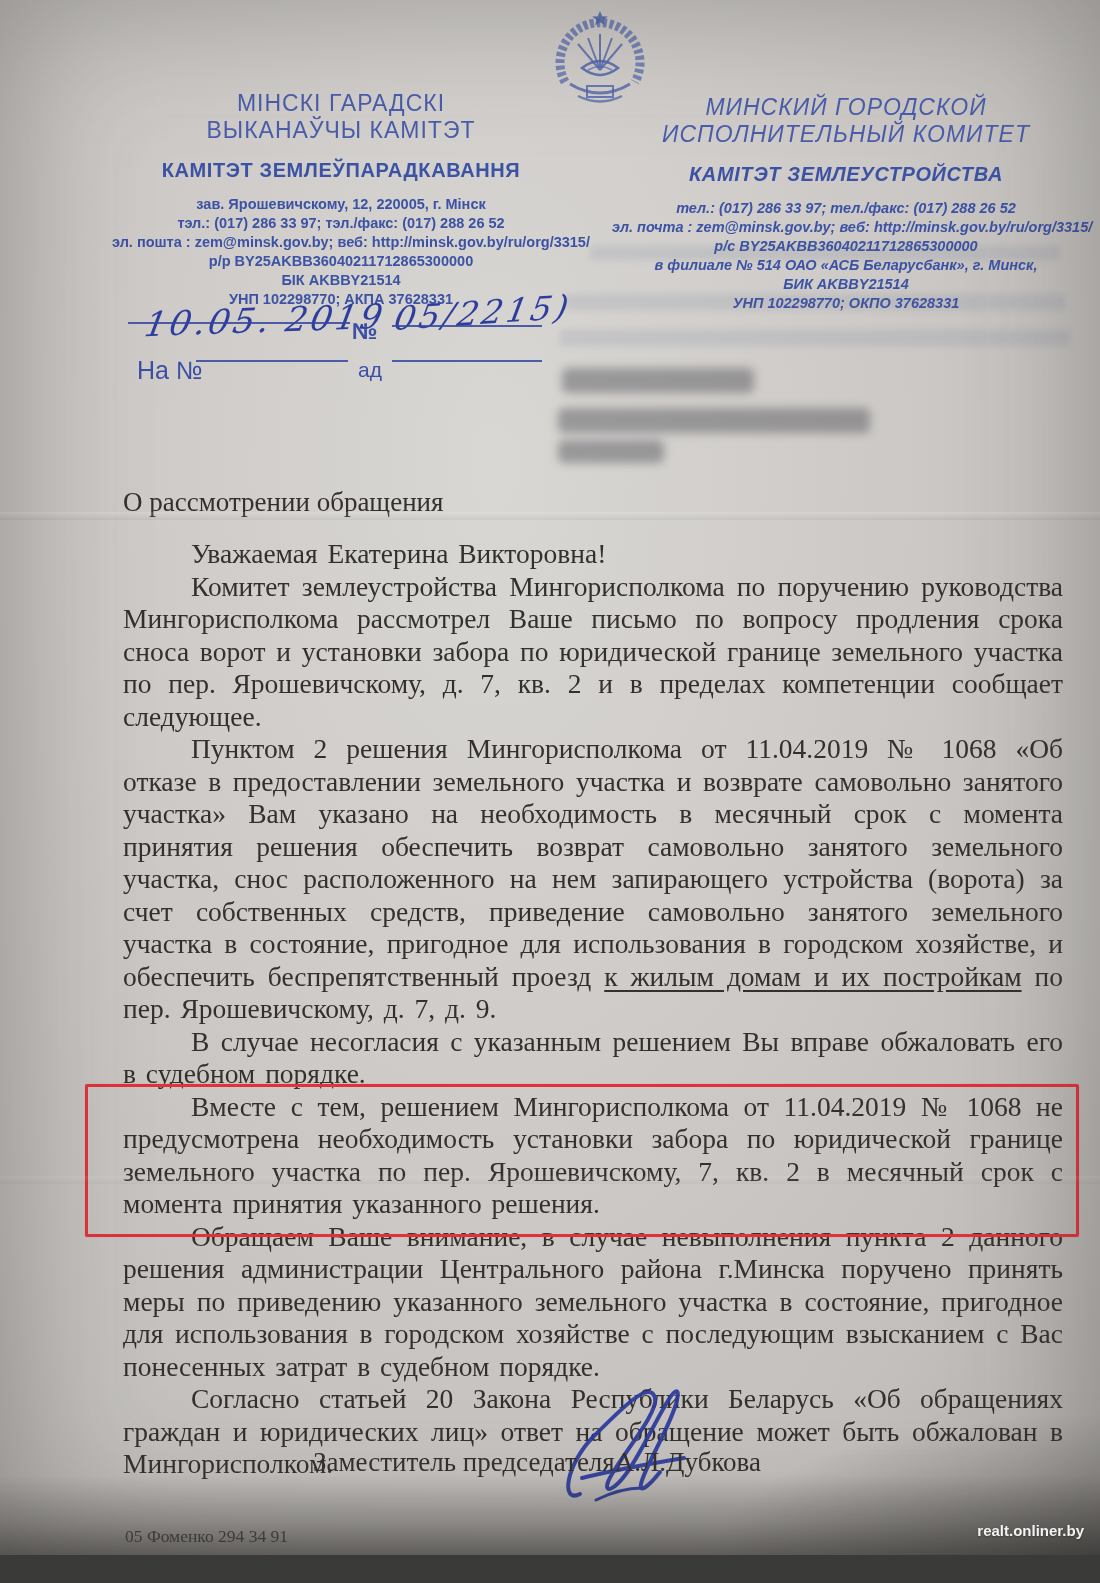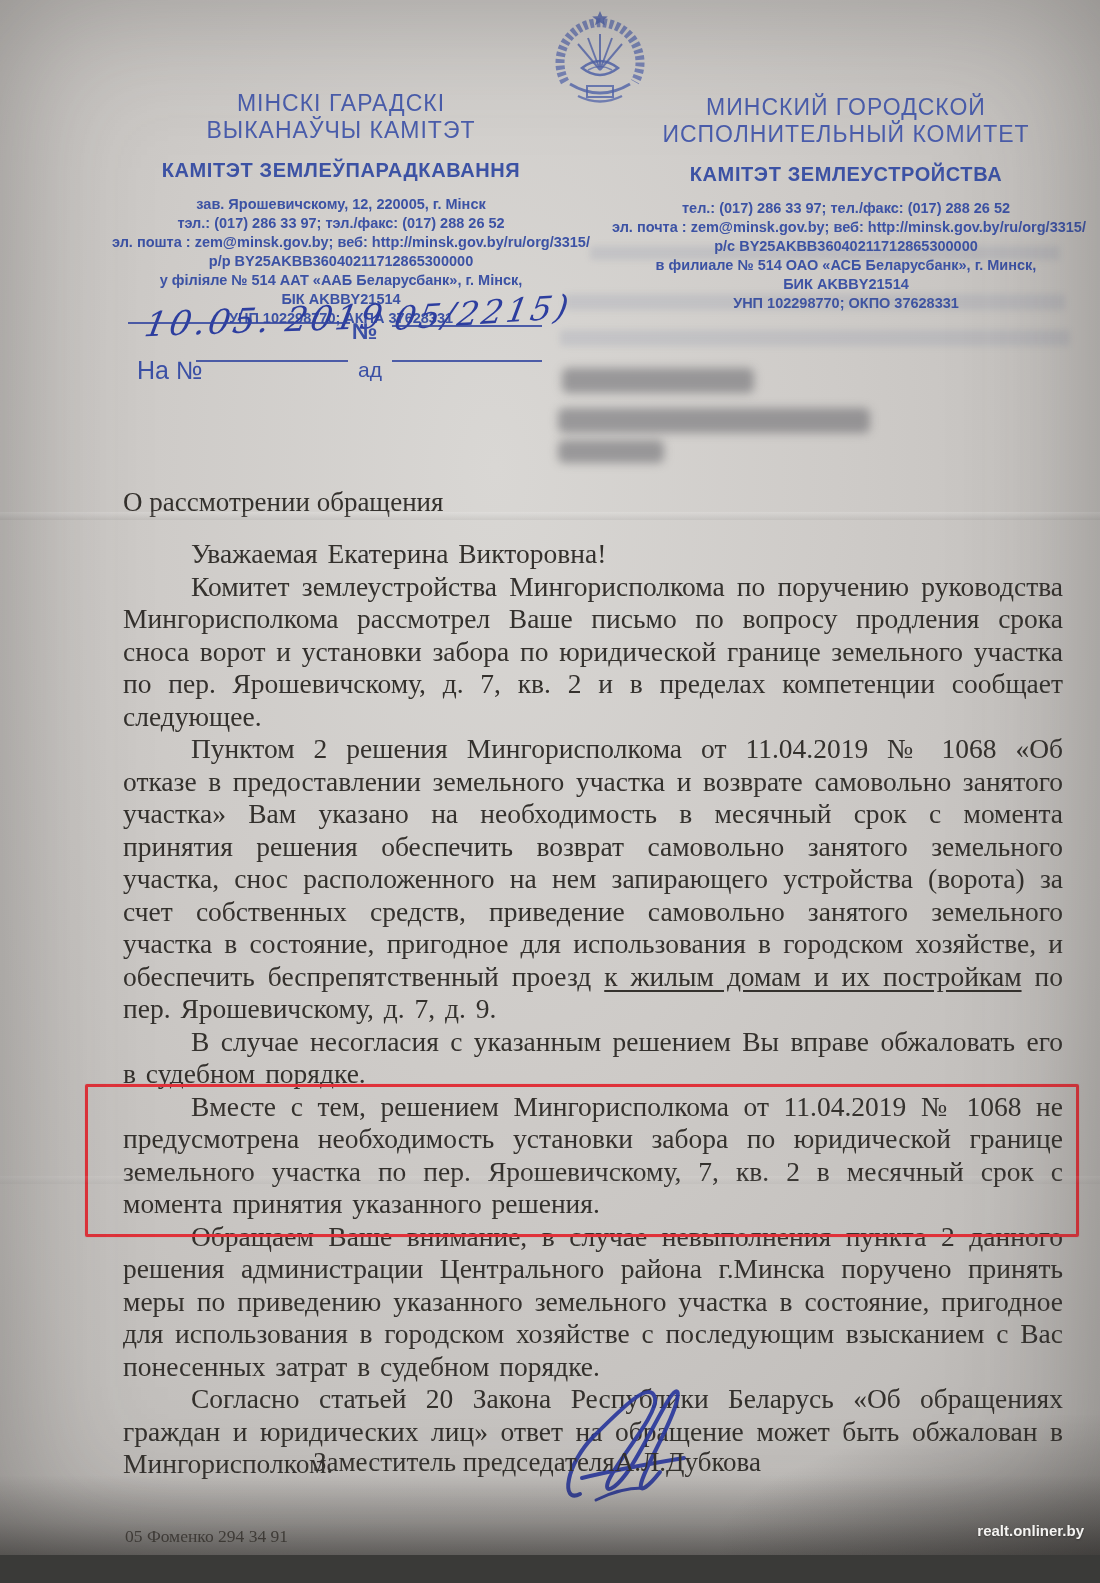--- a/index.html
+++ b/index.html
@@ -17,21 +17,21 @@
     background:linear-gradient(to bottom, rgba(35,33,31,0), rgba(35,33,31,.28) 60%, rgba(35,33,31,.55)); pointer-events:none;}
   .shadow-corner { position:absolute; right:0; bottom:0; width:380px; height:140px;
     background:radial-gradient(ellipse at 100% 100%, rgba(45,43,41,.45), rgba(45,43,41,0) 72%); pointer-events:none;}
 
   
   .emblem { position:absolute; left:548px; top:8px; width:104px; height:104px; opacity:.88; }
 
   
   .lh { position:absolute; text-align:center; color:#4055a6; }
   .lh-left  { left:112px; top:90px;  width:458px; }
-  .lh-right { left:612px; top:94px;  width:468px; }
+  .lh-right { left:612px; top:94px;  width:468px;font-style:italic; }
   .lh-org { font-family:"Liberation Sans", sans-serif; font-size:23px; line-height:27px; letter-spacing:1px; color:#4a5dac; }
   .lh-comm { font-family:"Liberation Sans", sans-serif; font-weight:bold; font-size:20px; letter-spacing:.6px; margin-top:15px; color:#3c52a4; }
   .lh-contacts { margin-top:13px; font-family:"Liberation Sans", sans-serif; font-weight:bold; font-size:14.5px; line-height:19px; color:#3c52a4; }
   .lh-contacts div { white-space:nowrap; }
 
   
   .ref { position:absolute; left:0; top:0; width:1100px; height:0; color:#3b50a5; }
   .hand { font-family:"DejaVu Serif", serif; font-style:italic; color:#2d3e9f;
           transform:skewX(-12deg) rotate(-2deg); letter-spacing:3px; }
   .ref .date-hw { position:absolute; left:146px; top:300px; font-size:34px; }
@@ -102,21 +102,20 @@
     <div class="lh-org">
       <div>МІНСКІ ГАРАДСКІ</div>
       <div>ВЫКАНАЎЧЫ КАМІТЭТ</div>
     </div>
     <div class="lh-comm">КАМІТЭТ ЗЕМЛЕЎПАРАДКАВАННЯ</div>
     <div class="lh-contacts">
       <div>зав. Ярошевичскому, 12, 220005, г. Мінск</div>
       <div>тэл.: (017) 286 33 97; тэл./факс: (017) 288 26 52</div>
       <div>эл. пошта : zem@minsk.gov.by; веб: http://minsk.gov.by/ru/org/3315/</div>
       <div>р/р BY25AKBB36040211712865300000</div>
-      <div>у філіяле № 514 ААТ «ААБ Беларусбанк», г. Мінск,</div>
       <div>БІК AKBBY21514</div>
       <div>УНП 102298770; АКПА 37628331</div>
     </div>
   </div>
 
   <div class="lh lh-right">
     <div class="lh-org">
       <div>МИНСКИЙ ГОРОДСКОЙ</div>
       <div>ИСПОЛНИТЕЛЬНЫЙ КОМИТЕТ</div>
     </div>

